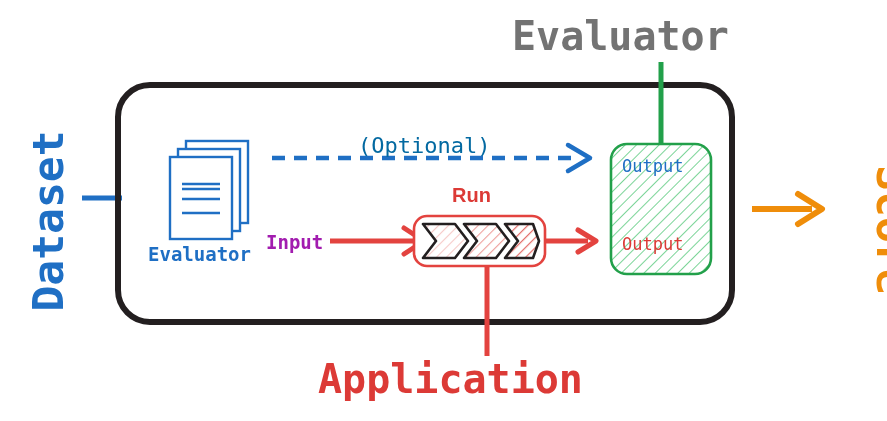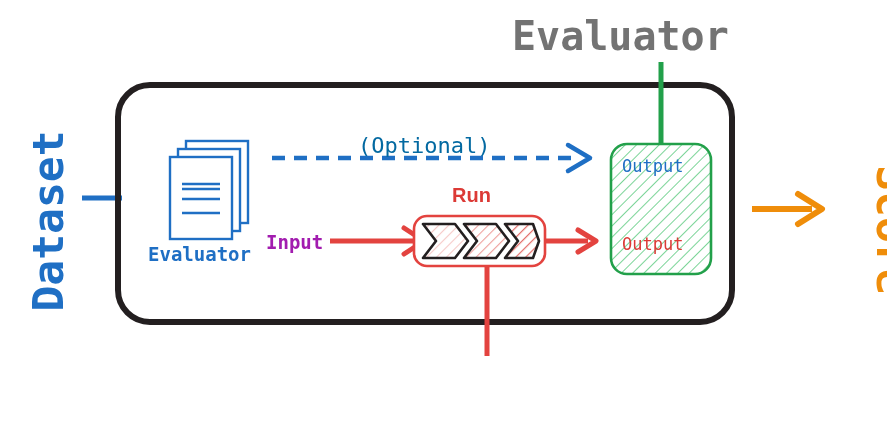--- a/index.html
+++ b/index.html
@@ -173,20 +173,21 @@
     <g>
       <line x1="752" y1="209" x2="812" y2="209" stroke="#ef8d0a" stroke-width="6"></line>
       <path d="M 798 194 L 822 209 L 798 224" fill="none" stroke="#ef8d0a" stroke-width="6" stroke-linecap="round" stroke-linejoin="round"></path>
     </g>
   </svg>
 
   <div class="lbl side-label" id="dataset-label">Dataset</div>
 
   <div class="lbl" id="evaluator-label">Evaluator</div>
 
+  <div class="lbl" id="application-label">Application</div>
 
   <div class="lbl side-label" id="score-label">Score</div>
 
   <div class="lbl" id="examples-label">Evaluator</div>
 
   <div class="lbl" id="optional-label">(Optional)</div>
 
   <div class="lbl" id="input-label">Input</div>
 
   <div class="lbl" id="run-label">Run</div>

